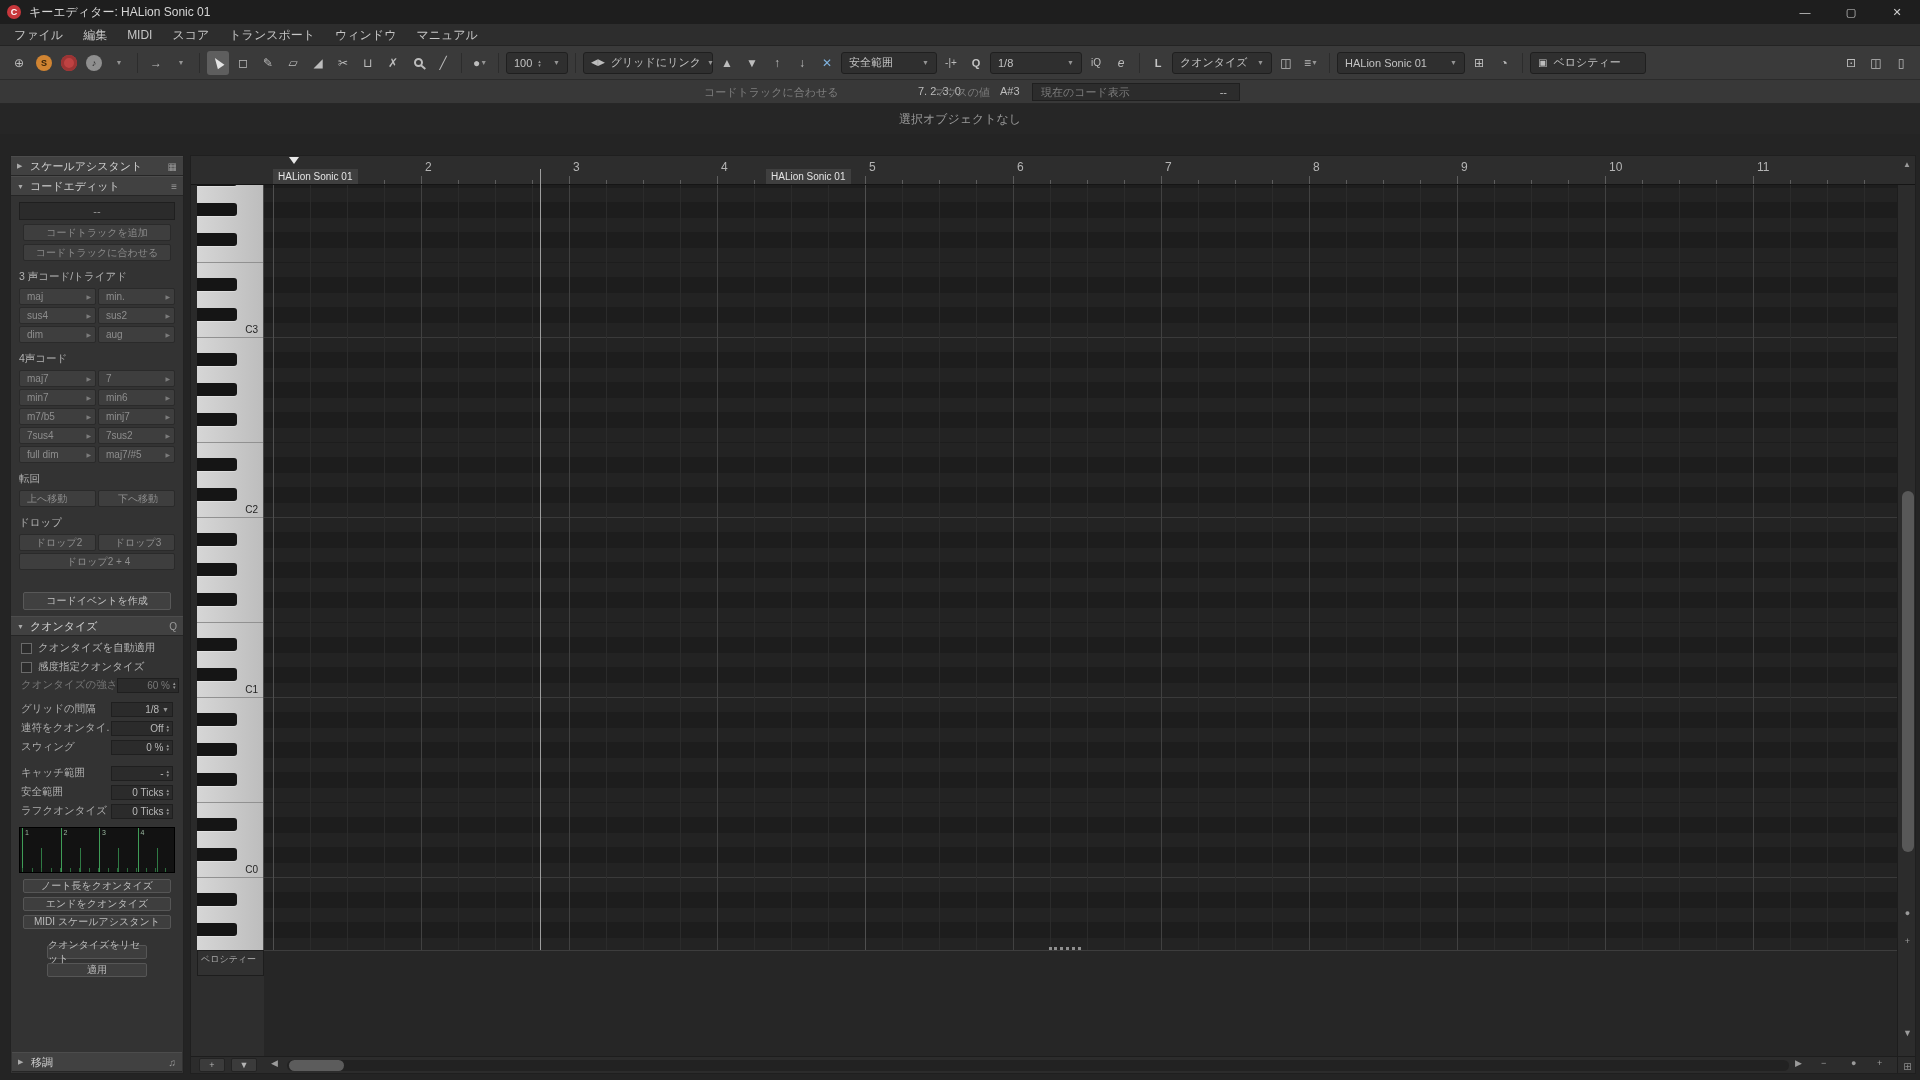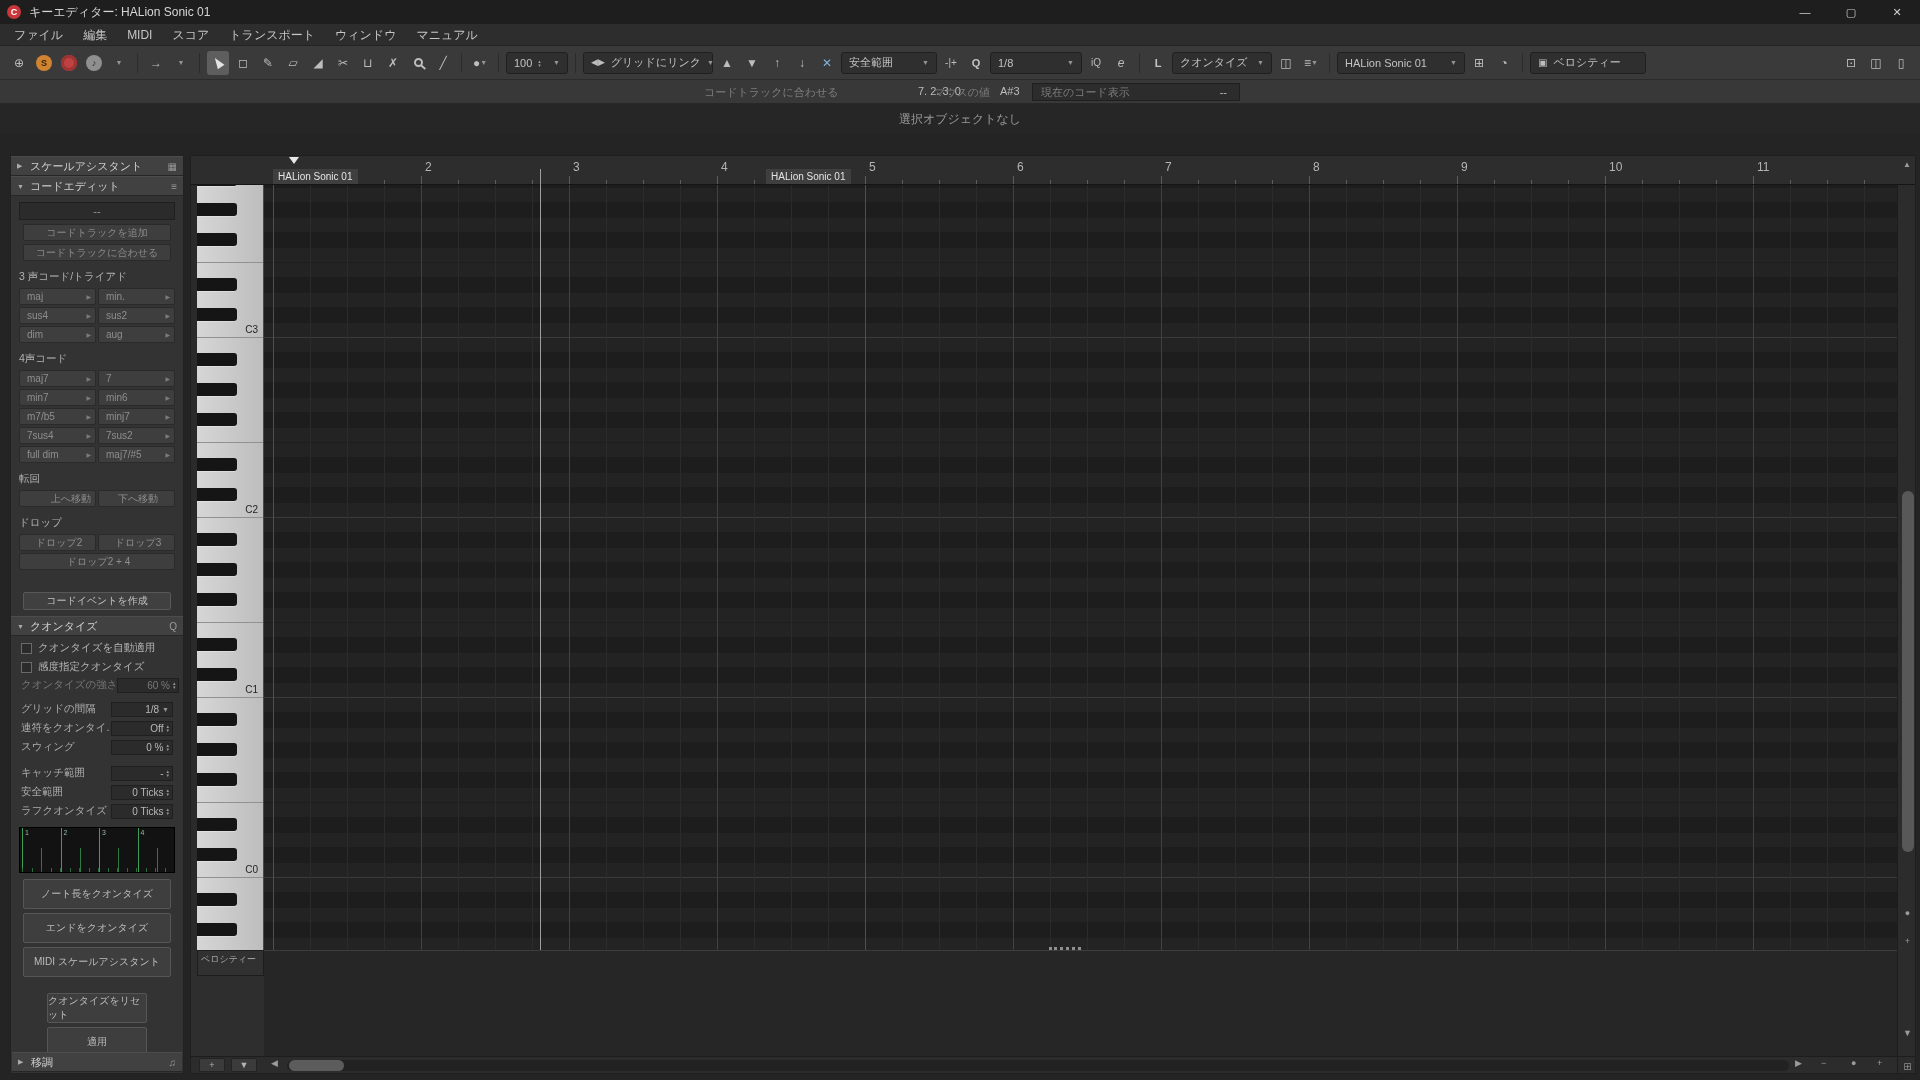--- a/index.html
+++ b/index.html
@@ -70,21 +70,21 @@
   .qrow{display:flex;align-items:center;justify-content:space-between;margin:3px 10px 0;height:16px}
   .qlabel{color:#adadad;font-size:10.5px;white-space:nowrap}
   .qlabel.dim{color:#787878}
   .qval{width:62px;height:15px;background:#2b2b2b;border:1px solid #1f1f1f;display:flex;align-items:center;justify-content:flex-end;color:#b8b8b8;font-size:10px;padding:0 3px;gap:3px;flex:none}
   .qval.dim{color:#7a7a7a}
   .viz{margin:8px 8px 6px;height:46px;background:#121212;border:1px solid #000;position:relative;overflow:hidden}
   .qz-tall{position:absolute;top:0;bottom:0;width:1px;background:#3f9d57}
   .qz-mid{position:absolute;bottom:0;height:24px;width:1px;background:#2f7a44}
   .qz-num{position:absolute;top:1px;font-size:7px;color:#9ab8a0}
   .qz-tick{position:absolute;bottom:0;height:4px;width:1px;background:#2a6b3c}
-  .wbtn{margin:4px 12px 0;height:30px;background:#3e3e3e;border:1px solid #565656;border-radius:2px;color:#bdbdbd;font-size:10px;display:flex;align-items:center;justify-content:center}
+  .wbtn{margin:4px 12px 0;height:14px;background:#3e3e3e;border:1px solid #565656;border-radius:2px;color:#bdbdbd;font-size:10px;display:flex;align-items:center;justify-content:center}
   .wbtn.narrow{margin:4px 36px 0}
   .transpose-header{position:absolute;bottom:1px;left:1px;right:1px}
 
   
   .editor{position:absolute;left:190px;top:21px;width:1726px;height:919px;background:#2a2a2a;border:1px solid #1f1f1f;overflow:hidden}
   .ruler{position:absolute;left:0;top:0;width:1726px;height:29px;background:#2d2d2d;border-bottom:1px solid #151515}
   .mnum{position:absolute;top:4px;color:#b4b4b4;font-size:12px}
   .tick{position:absolute;bottom:0;width:1px;background:#5d5d5d}
   .part-label{position:absolute;top:13px;height:15px;background:#3f3f3f;color:#e4e4e4;font-size:10px;line-height:15px;padding:0 5px;z-index:6;white-space:nowrap}
   .start-marker{position:absolute;left:98px;top:1px;width:0;height:0;border-left:5px solid transparent;border-right:5px solid transparent;border-top:7px solid #e8e8e8;z-index:7}
@@ -390,21 +390,21 @@
           <span>full dim</span>
           <span class="ar">▶</span>
         </div>
       <div class="chord-btn">
           <span>maj7/#5</span>
           <span class="ar">▶</span>
         </div>
     </div>
     <div class="group-label">転回</div>
     <div class="chord-grid">
-      <div class="chord-btn" style="justify-content:flex-end">
+      <div class="chord-btn" style="justify-content:flex-start">
           <span>上へ移動</span>
         </div>
       <div class="chord-btn" style="justify-content:center">
           <span>下へ移動</span>
         </div>
     </div>
     <div class="group-label">ドロップ</div>
     <div class="chord-grid">
       <div class="chord-btn" style="justify-content:center">
           <span>ドロップ2</span>

